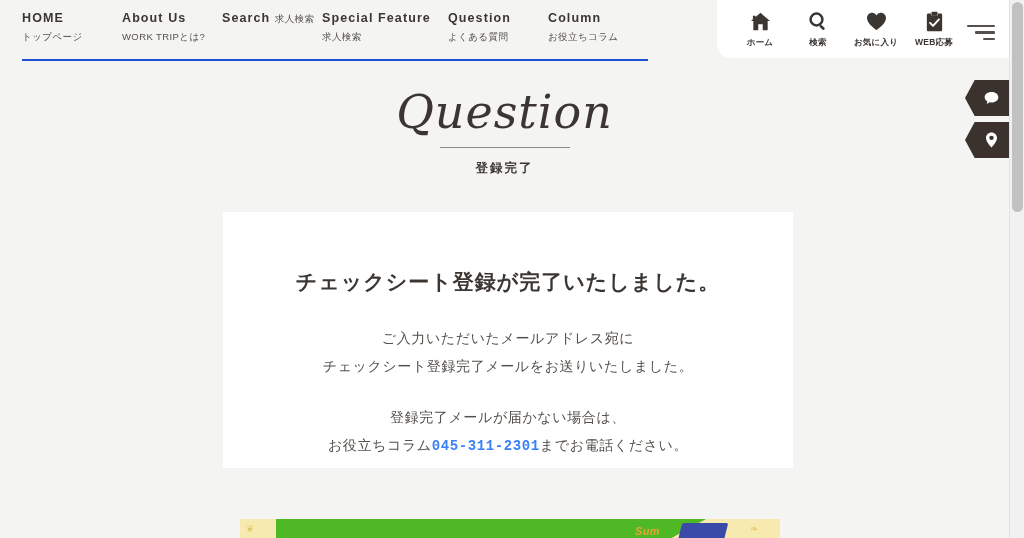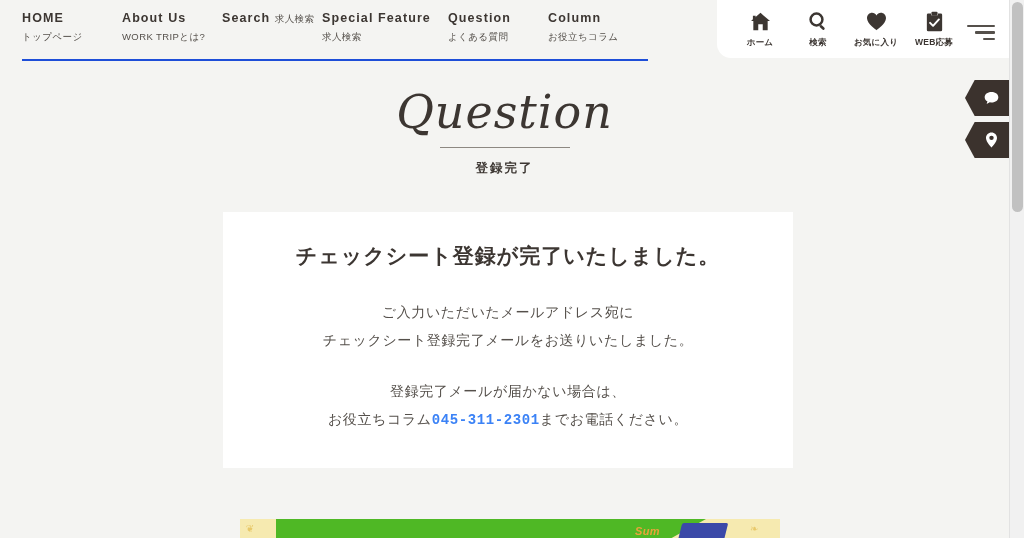--- a/index.html
+++ b/index.html
@@ -85,21 +85,21 @@
     margin-top:12px; font-size:12.5px; font-weight:bold;
     color:#3c3632; letter-spacing:2px;
   }
 
   
   .card {
     position:absolute; left:223px; top:212px;
     width:570px; height:256px; background:#fff;
   }
   .card-heading {
-    margin-top:30px; text-align:center;
+    margin-top:56px; text-align:center;
     font-size:21px; font-weight:bold; color:#3c3632; letter-spacing:1px;
   }
   .card-body { margin-top:28px; text-align:center; }
   .card-body p {
     font-size:14px; color:#55504b; line-height:2.0; letter-spacing:.6px;
   }
   .card-body p + p { margin-top:24px;font-family:Liberation Mono, monospace; }
   .tel { font-weight:bold; color:#3b82f6; }
 
   

